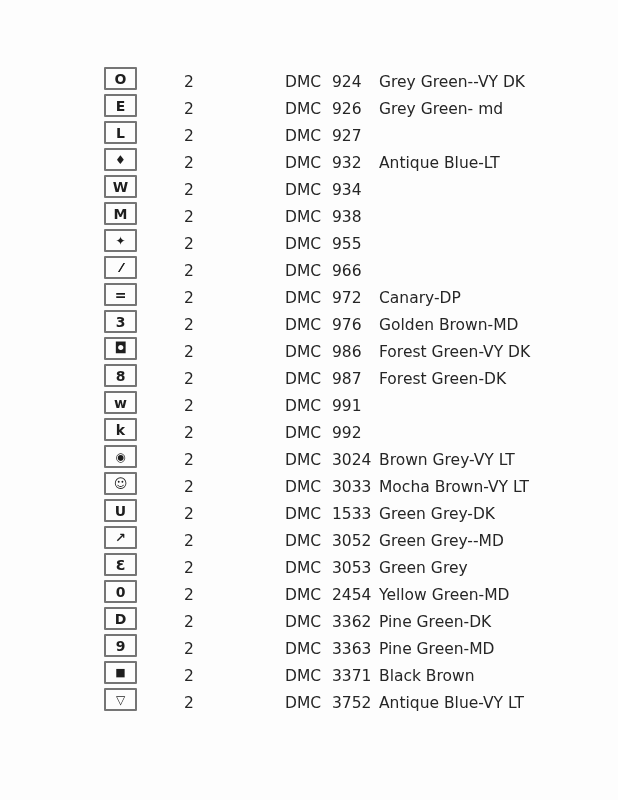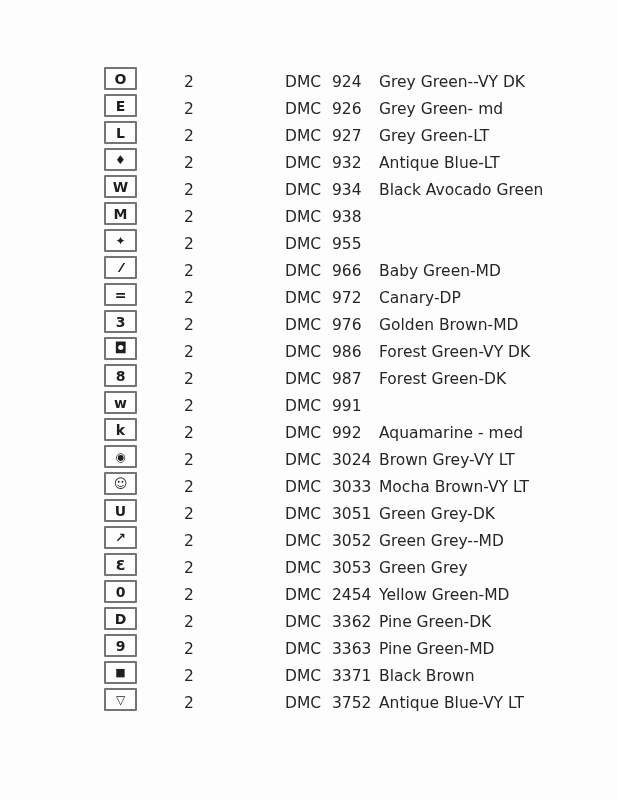--- a/index.html
+++ b/index.html
@@ -90,41 +90,39 @@
     <span class="cell cell-name" data-name="color-name">Grey Green- md</span>
   </div>
 
   <div class="legend-row" data-name="legend-row">
     <span class="sym-box" data-name="symbol-box">
       <span class="sym-glyph" data-name="letter-l-symbol">L</span>
     </span>
     <span class="cell cell-count" data-name="strand-count">2</span>
     <span class="cell cell-brand" data-name="floss-brand">DMC</span>
     <span class="cell cell-num" data-name="floss-code">927</span>
-    <span class="cell cell-name" data-name="color-name">Grey Green-LT</span>
   </div>
 
   <div class="legend-row" data-name="legend-row">
     <span class="sym-box" data-name="symbol-box">
       <span class="sym-glyph" data-name="black-diamond-symbol">♦</span>
     </span>
     <span class="cell cell-count" data-name="strand-count">2</span>
     <span class="cell cell-brand" data-name="floss-brand">DMC</span>
     <span class="cell cell-num" data-name="floss-code">932</span>
     <span class="cell cell-name" data-name="color-name">Antique Blue-LT</span>
   </div>
 
   <div class="legend-row" data-name="legend-row">
     <span class="sym-box" data-name="symbol-box">
       <span class="sym-glyph" data-name="letter-w-symbol">W</span>
     </span>
     <span class="cell cell-count" data-name="strand-count">2</span>
     <span class="cell cell-brand" data-name="floss-brand">DMC</span>
     <span class="cell cell-num" data-name="floss-code">934</span>
-    <span class="cell cell-name" data-name="color-name">Black Avocado Green</span>
   </div>
 
   <div class="legend-row" data-name="legend-row">
     <span class="sym-box" data-name="symbol-box">
       <span class="sym-glyph" data-name="letter-m-symbol">M</span>
     </span>
     <span class="cell cell-count" data-name="strand-count">2</span>
     <span class="cell cell-brand" data-name="floss-brand">DMC</span>
     <span class="cell cell-num" data-name="floss-code">938</span>
   </div>
@@ -138,21 +136,20 @@
     <span class="cell cell-num" data-name="floss-code">955</span>
   </div>
 
   <div class="legend-row" data-name="legend-row">
     <span class="sym-box" data-name="symbol-box">
       <span class="sym-glyph" data-name="double-slash-symbol">⁄⁄</span>
     </span>
     <span class="cell cell-count" data-name="strand-count">2</span>
     <span class="cell cell-brand" data-name="floss-brand">DMC</span>
     <span class="cell cell-num" data-name="floss-code">966</span>
-    <span class="cell cell-name" data-name="color-name">Baby Green-MD</span>
   </div>
 
   <div class="legend-row" data-name="legend-row">
     <span class="sym-box" data-name="symbol-box">
       <span class="sym-glyph" data-name="equals-symbol">=</span>
     </span>
     <span class="cell cell-count" data-name="strand-count">2</span>
     <span class="cell cell-brand" data-name="floss-brand">DMC</span>
     <span class="cell cell-num" data-name="floss-code">972</span>
     <span class="cell cell-name" data-name="color-name">Canary-DP</span>
@@ -197,21 +194,20 @@
     <span class="cell cell-num" data-name="floss-code">991</span>
   </div>
 
   <div class="legend-row" data-name="legend-row">
     <span class="sym-box" data-name="symbol-box">
       <span class="sym-glyph" data-name="small-k-symbol">k</span>
     </span>
     <span class="cell cell-count" data-name="strand-count">2</span>
     <span class="cell cell-brand" data-name="floss-brand">DMC</span>
     <span class="cell cell-num" data-name="floss-code">992</span>
-    <span class="cell cell-name" data-name="color-name">Aquamarine - med</span>
   </div>
 
   <div class="legend-row" data-name="legend-row">
     <span class="sym-box" data-name="symbol-box">
       <span class="sym-glyph" data-name="fisheye-symbol">◉</span>
     </span>
     <span class="cell cell-count" data-name="strand-count">2</span>
     <span class="cell cell-brand" data-name="floss-brand">DMC</span>
     <span class="cell cell-num" data-name="floss-code">3024</span>
     <span class="cell cell-name" data-name="color-name">Brown Grey-VY LT</span>
@@ -226,21 +222,21 @@
     <span class="cell cell-num" data-name="floss-code">3033</span>
     <span class="cell cell-name" data-name="color-name">Mocha Brown-VY LT</span>
   </div>
 
   <div class="legend-row" data-name="legend-row">
     <span class="sym-box" data-name="symbol-box">
       <span class="sym-glyph" data-name="letter-u-symbol">U</span>
     </span>
     <span class="cell cell-count" data-name="strand-count">2</span>
     <span class="cell cell-brand" data-name="floss-brand">DMC</span>
-    <span class="cell cell-num" data-name="floss-code">3051</span>
+    <span class="cell cell-num" data-name="floss-code">1533</span>
     <span class="cell cell-name" data-name="color-name">Green Grey-DK</span>
   </div>
 
   <div class="legend-row" data-name="legend-row">
     <span class="sym-box" data-name="symbol-box">
       <span class="sym-glyph" data-name="northeast-arrow-symbol">↗</span>
     </span>
     <span class="cell cell-count" data-name="strand-count">2</span>
     <span class="cell cell-brand" data-name="floss-brand">DMC</span>
     <span class="cell cell-num" data-name="floss-code">3052</span>

